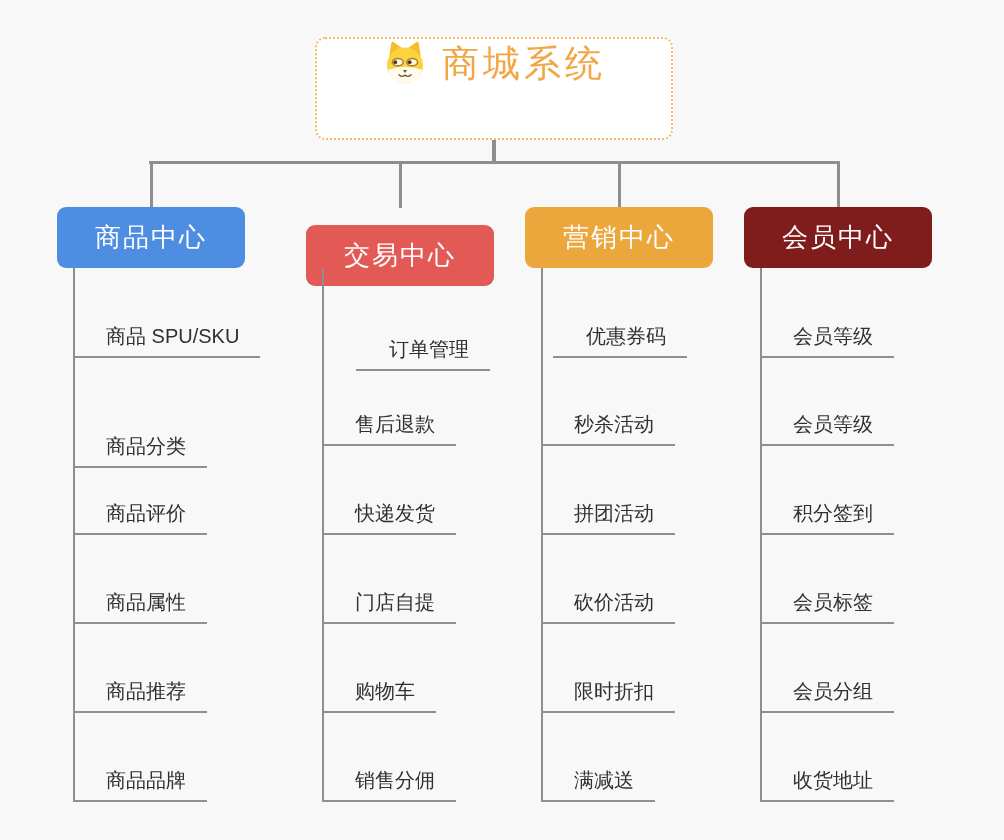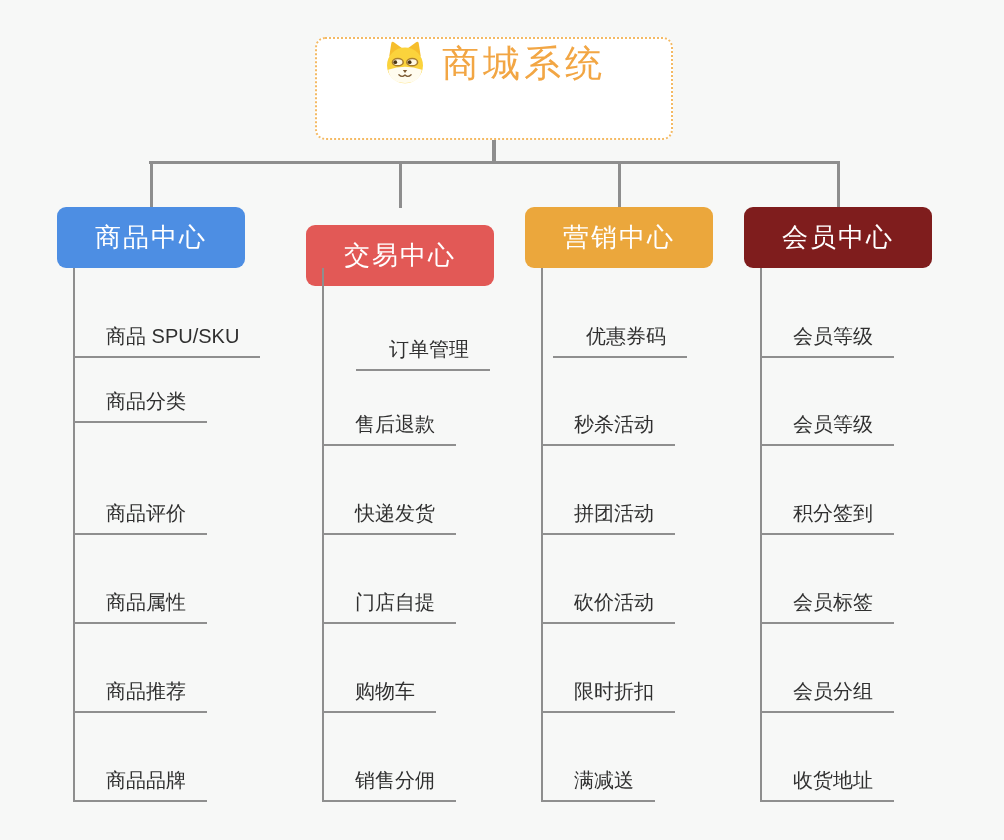--- a/index.html
+++ b/index.html
@@ -83,21 +83,21 @@
   </div>
 
   <div class="connector root-stub"></div>
   <div class="connector h-line"></div>
 
   <div id="branches">
       <div class="connector drop" style="left: 149.5px;"></div>
       <div class="branch-header" style="left: 57px; width: 188px; background: rgb(77, 142, 227);">商品中心</div>
       <div class="connector vline" style="left: 73px; top: 268px; height: 533.5px;"></div>
       <div class="leaf-item" style="left: 73px; top: 322.5px;">商品 SPU/SKU</div>
-      <div class="leaf-item" style="left: 73px; top: 388px;">商品分类</div>
+      <div class="leaf-item" style="left: 73px; top: 433px;">商品分类</div>
       <div class="leaf-item" style="left: 73px; top: 500.1px;">商品评价</div>
       <div class="leaf-item" style="left: 73px; top: 588.9px;">商品属性</div>
       <div class="leaf-item" style="left: 73px; top: 677.7px;">商品推荐</div>
       <div class="leaf-item" style="left: 73px; top: 766.5px;">商品品牌</div>
       <div class="connector drop" style="left: 398.5px;"></div>
       <div class="branch-header" style="left: 306px; width: 188px; background: rgb(226, 89, 86); margin-top: 18px;">交易中心</div>
       <div class="connector vline" style="left: 322px; top: 268px; height: 533.5px;"></div>
       <div class="leaf-item" style="left: 322px; top: 336px; margin-left: 34px;">订单管理</div>
       <div class="leaf-item" style="left: 322px; top: 411.3px;">售后退款</div>
       <div class="leaf-item" style="left: 322px; top: 500.1px;">快递发货</div>

